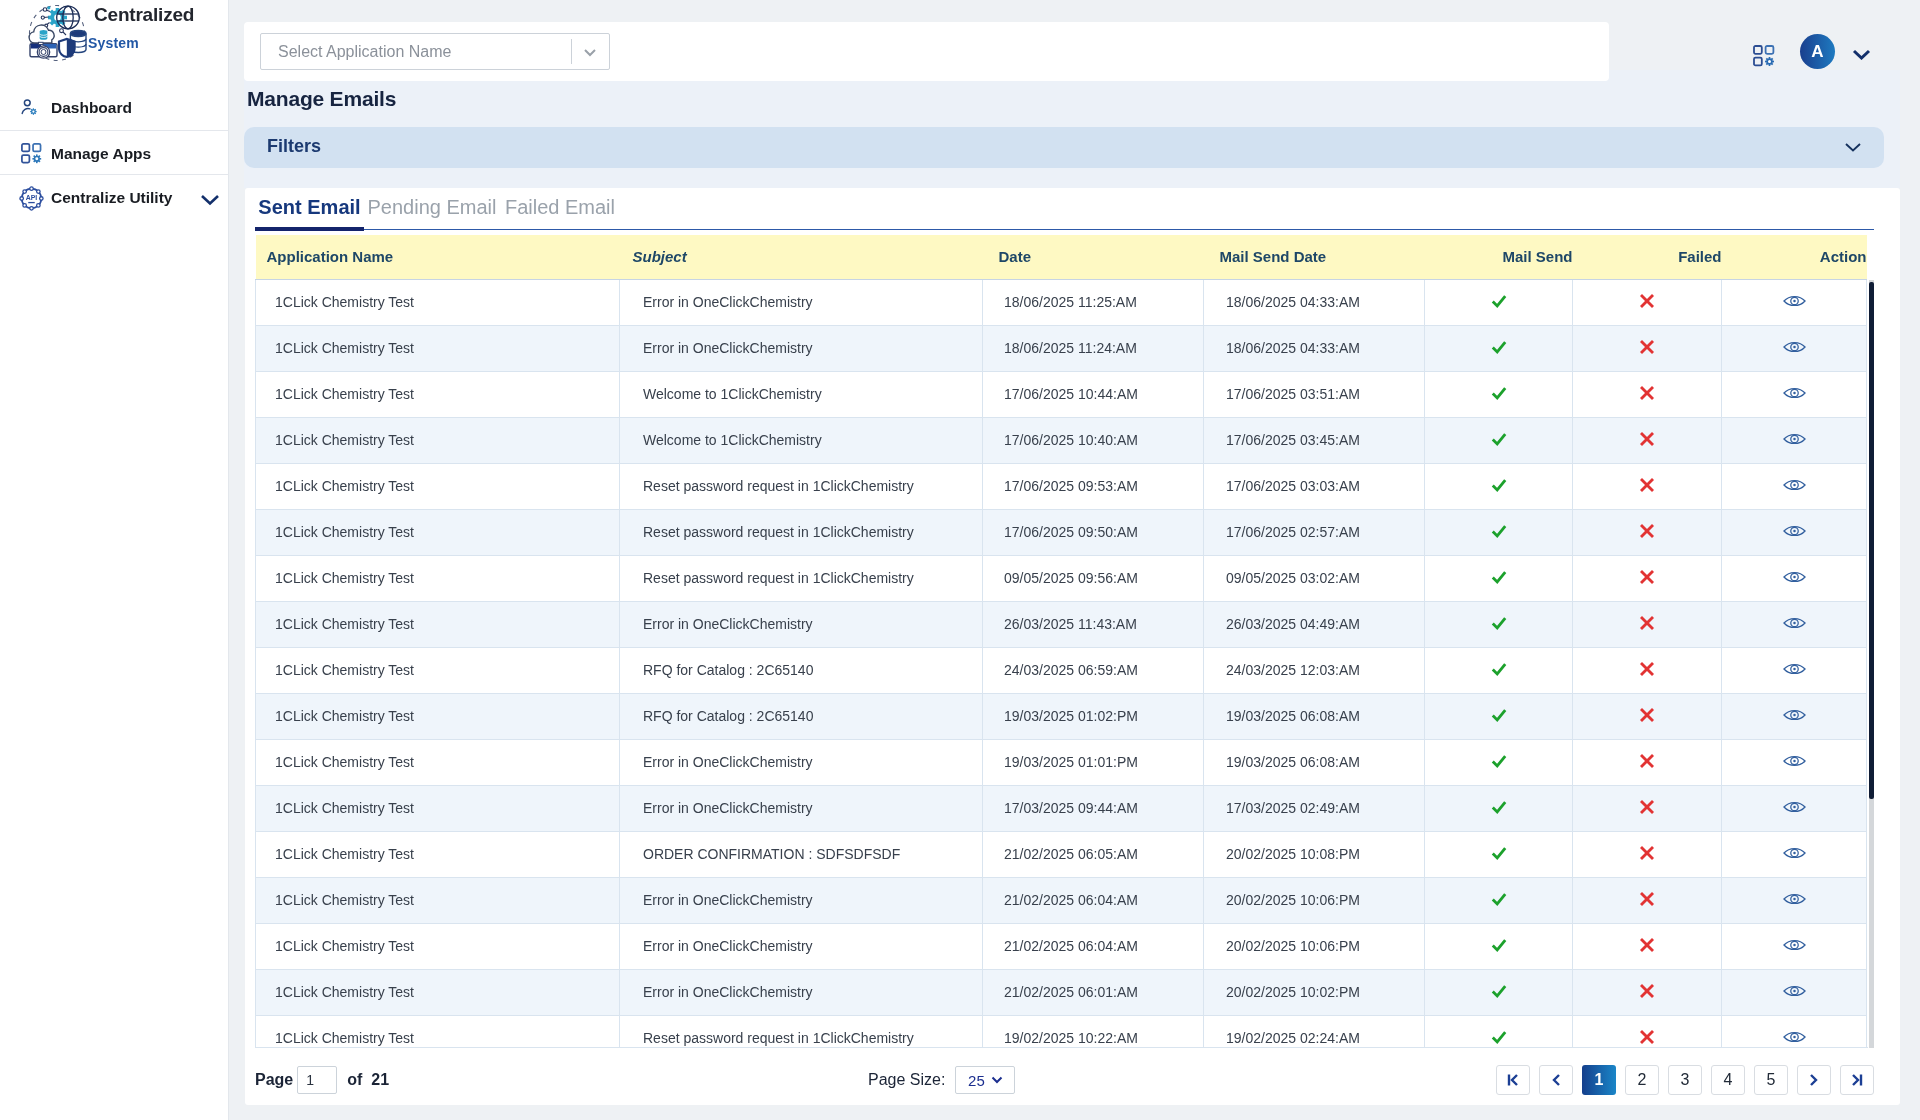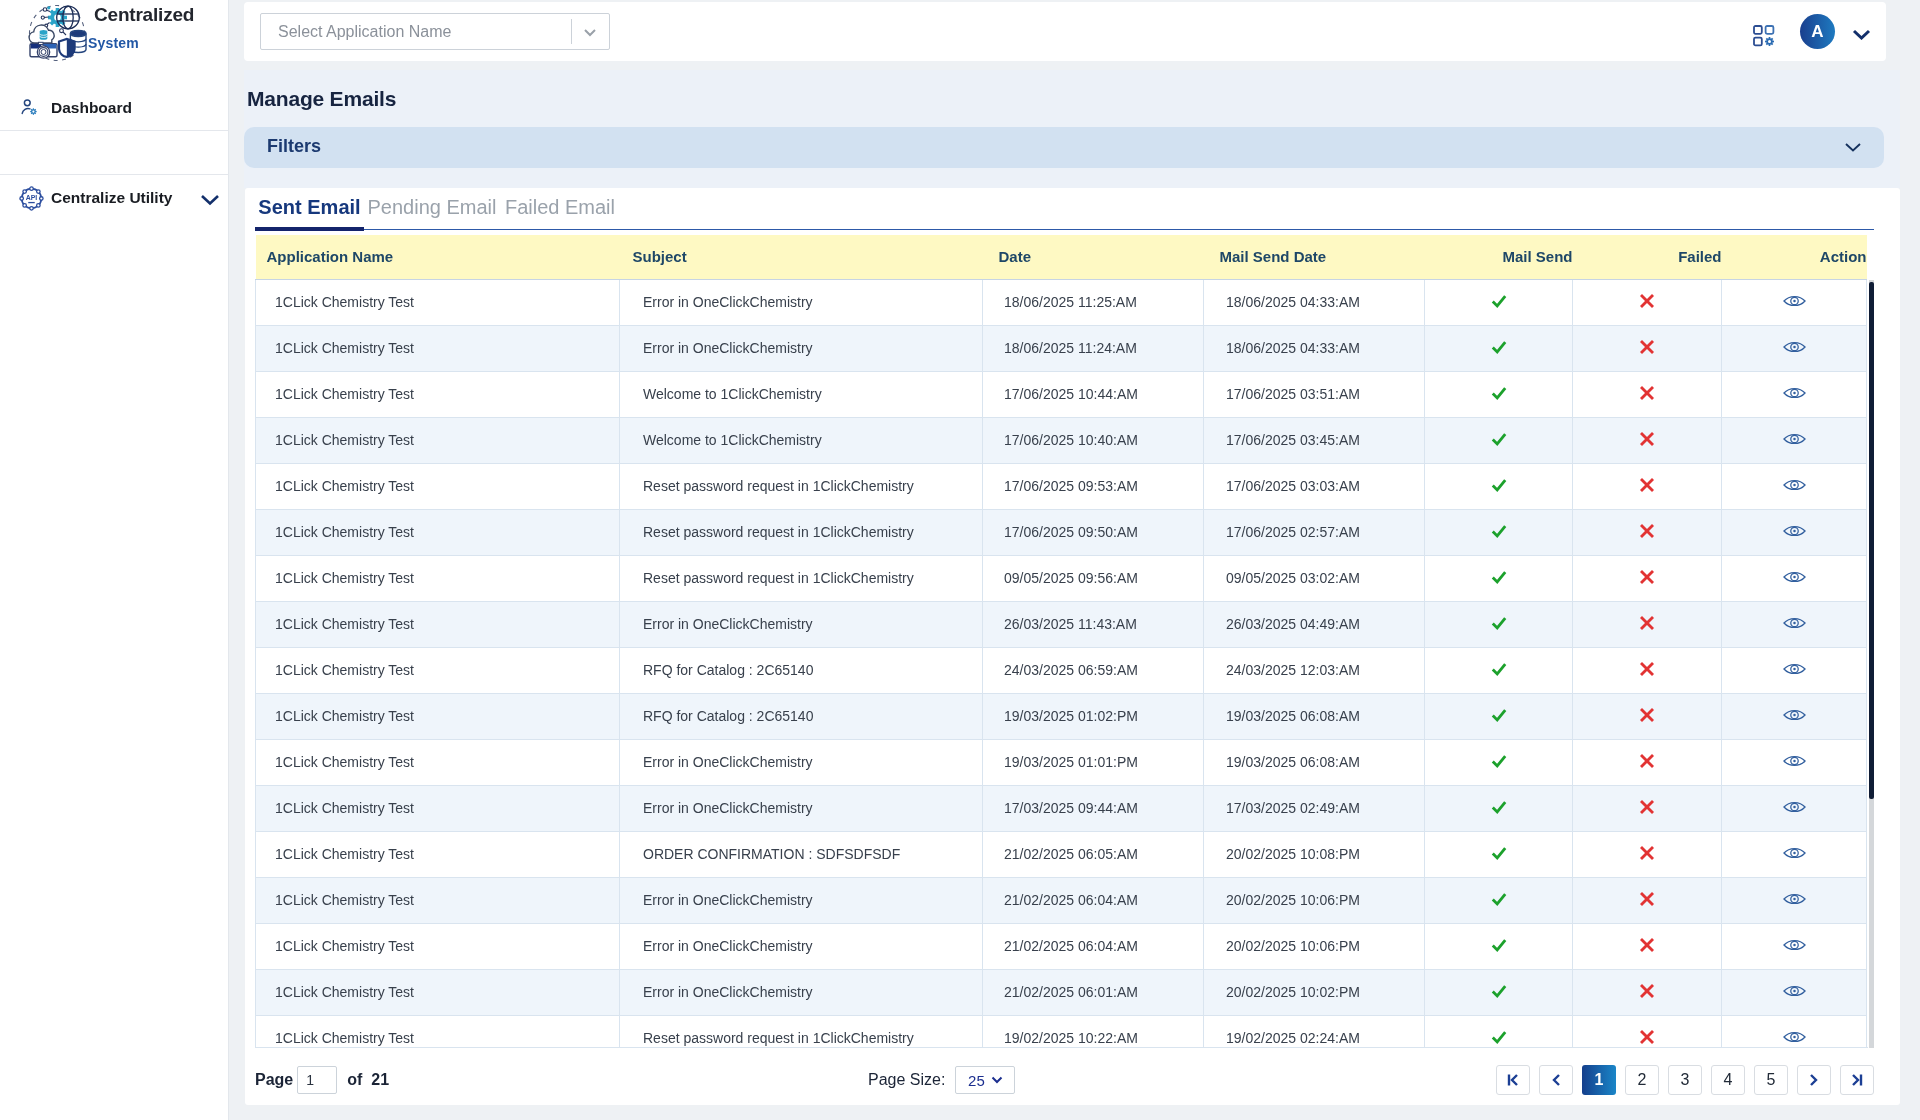--- a/index.html
+++ b/index.html
@@ -5,21 +5,21 @@
   * { margin:0; padding:0; box-sizing:border-box; }
   html,body { width:1920px; height:1120px; background:#eef1f4; font-family:"Liberation Sans", sans-serif; overflow:hidden; }
   
   .sidebar { position:absolute; left:0; top:0; width:229px; height:1120px; background:#fff; border-right:1px solid #e3e7ec; }
   .logo-text1 { position:absolute; left:94px; top:4px; font-size:19px; line-height:22px; font-weight:bold; color:#23262e; letter-spacing:-0.2px; }
   .logo-text2 { position:absolute; left:88px; top:32px; font-size:14px; line-height:22px; font-weight:bold; color:#2257a5; letter-spacing:0.2px; }
   .menu-item { position:absolute; left:0; width:229px; display:flex; align-items:center; }
   .menu-item .mi-label { font-size:15.5px; font-weight:bold; color:#191c22; }
   .mdiv { position:absolute; left:0; width:229px; height:1px; background:#e4e7ec; }
   
-  .topbar { position:absolute; left:244px; top:2px; width:1642px; height:59px; background:#fff; border-radius:4px; }
+  .topbar { position:absolute; left:244px; top:22px; width:1365px; height:59px; background:#fff; border-radius:4px; }
   .appsel { position:absolute; left:16px; top:11px; width:350px; height:37px; border:1px solid #ccd2d9; border-radius:2px; background:#fff; }
   .appsel .ph { position:absolute; left:17px; top:9px; font-size:16px; color:#8b919a; }
   .appsel .vd { position:absolute; right:37px; top:5px; bottom:5px; width:1px; background:#ccd2d9; }
   
   .tint { position:absolute; left:244px; top:70px; width:1656px; height:118px; background:#ecf1f8; }
   .h1 { position:absolute; left:247px; top:84px; font-size:21px; line-height:30px; font-weight:bold; color:#172440; letter-spacing:-0.2px; }
   .filters { position:absolute; left:244px; top:127px; width:1640px; height:41px; background:#d2e1f1; border-radius:10px; }
   .filters .ft { position:absolute; left:23px; top:9px; font-size:18px; font-weight:bold; color:#1c3a70; }
   
   .panel { position:absolute; left:245px; top:188px; width:1655px; height:917px; background:#fff; border-radius:3px; }
@@ -28,21 +28,21 @@
   .tab.idle { color:#9aa2ab; }
   .tabline { position:absolute; left:255px; top:229px; width:1619px; height:1px; background:#2d59a8; }
   .tabline-active { position:absolute; left:255px; top:227px; width:109px; height:4px; background:#14246b; }
   
   .tblwrap { position:absolute; left:255px; top:235px; width:1613px; height:813px; overflow:hidden; border-bottom:1px solid #d9e4ef; }
   table { border-collapse:collapse; table-layout:fixed; width:1611px; }
   th { height:44px; background:#fef9c3; font-size:15px; font-weight:bold; color:#1e4767; text-align:left; border-bottom:1px solid #c6d4e4; }
   td { height:46px; font-size:14px; color:#38404c; border-bottom:1px solid #d9e4ef; border-right:1px solid #d9e4ef; background:#fff; }
   tr.alt td { background:#eff5fb; }
   td:first-child { border-left:1px solid #d9e4ef; }
-  .c1 { width:364px; } .c2 { width:363px; } .c3 { width:221px; } .c4 { width:221px; }
+  .c1 { width:364px; } .c2 { width:363px;font-style:italic; } .c3 { width:221px; } .c4 { width:221px; }
   .c5 { width:148px; } .c6 { width:149px; } .c7 { width:145px; }
   th.c1 { padding-left:11px; } th.c2 { padding-left:13px; } th.c3 { padding-left:16px; } th.c4 { padding-left:16px; }
   th.cc { text-align:right; padding-left:0; }
   td.p1 { padding-left:19px; } td.p2 { padding-left:23px; } td.p3 { padding-left:21px; } td.p4 { padding-left:22px; }
   td.ic { text-align:center; }
   
   .sbtrack { position:absolute; left:1869px; top:280px; width:5px; height:768px; background:#d4d7da; }
   .sbthumb { position:absolute; left:1869px; top:282px; width:5px; height:517px; background:#101d36; border-radius:2px; }
   
   .pgleft { position:absolute; left:255px; top:1066px; height:28px; display:flex; align-items:center; font-size:16px; font-weight:bold; color:#1b2436; }
@@ -125,20 +125,39 @@
             <line x1="12.4" y1="17" x2="21.2" y2="17"></line>
 <line x1="13.7" y1="13.9" x2="19.9" y2="20.1"></line>
             <line x1="19.9" y1="13.9" x2="13.7" y2="20.1"></line>
           </g>
 <circle cx="16.8" cy="17" r="1.5" fill="#fff"></circle>
         </g>
 </svg>
     <span class="mi-label" style="position:absolute;left:51px;">Dashboard</span>
   </div>
   <div class="mdiv" style="top:130px;"></div>
+  <div class="menu-item" style="top:131px;height:45px;">
+    <span style="width:21px"></span>
+      <svg width="21" height="21" viewBox="0 0 23 23">
+<rect x="1" y="1" width="8.2" height="8.2" rx="1.6" fill="none" stroke="#32549a" stroke-width="1.9"></rect>
+<rect x="13.2" y="1" width="8.2" height="8.2" rx="1.6" fill="none" stroke="#3c71b3" stroke-width="1.9"></rect>
+<rect x="1" y="13.2" width="8.2" height="8.2" rx="1.6" fill="none" stroke="#32549a" stroke-width="1.9"></rect>
+<g fill="#2e78ba">
+          <circle cx="17.3" cy="17.3" r="3.4"></circle>
+<g stroke="#2e78ba" stroke-width="1.8">
+<line x1="17.3" y1="12.5" x2="17.3" y2="22.1"></line>
+            <line x1="12.5" y1="17.3" x2="22.1" y2="17.3"></line>
+<line x1="13.9" y1="13.9" x2="20.7" y2="20.7"></line>
+            <line x1="20.7" y1="13.9" x2="13.9" y2="20.7"></line>
+          </g>
+<circle cx="17.3" cy="17.3" r="1.6" fill="#fff"></circle>
+        </g>
+</svg>
+    <span class="mi-label" style="position:absolute;left:51px;">Manage Apps</span>
+  </div>
   <div class="mdiv" style="top:174px;"></div>
   <div class="menu-item" style="top:175px;height:46px;">
     <span style="width:19px"></span>
       <svg width="25" height="25" viewBox="0 0 27 27">
 <g fill="none" stroke="#2b4d9e" stroke-width="1.8">
 <circle cx="13.5" cy="13.5" r="10.6"></circle>
 </g>
 <g fill="#fff" stroke="#2b4d9e" stroke-width="1.4">
 <circle cx="13.5" cy="2.9" r="1.9"></circle>
           <circle cx="20.9" cy="6" r="1.9"></circle>

